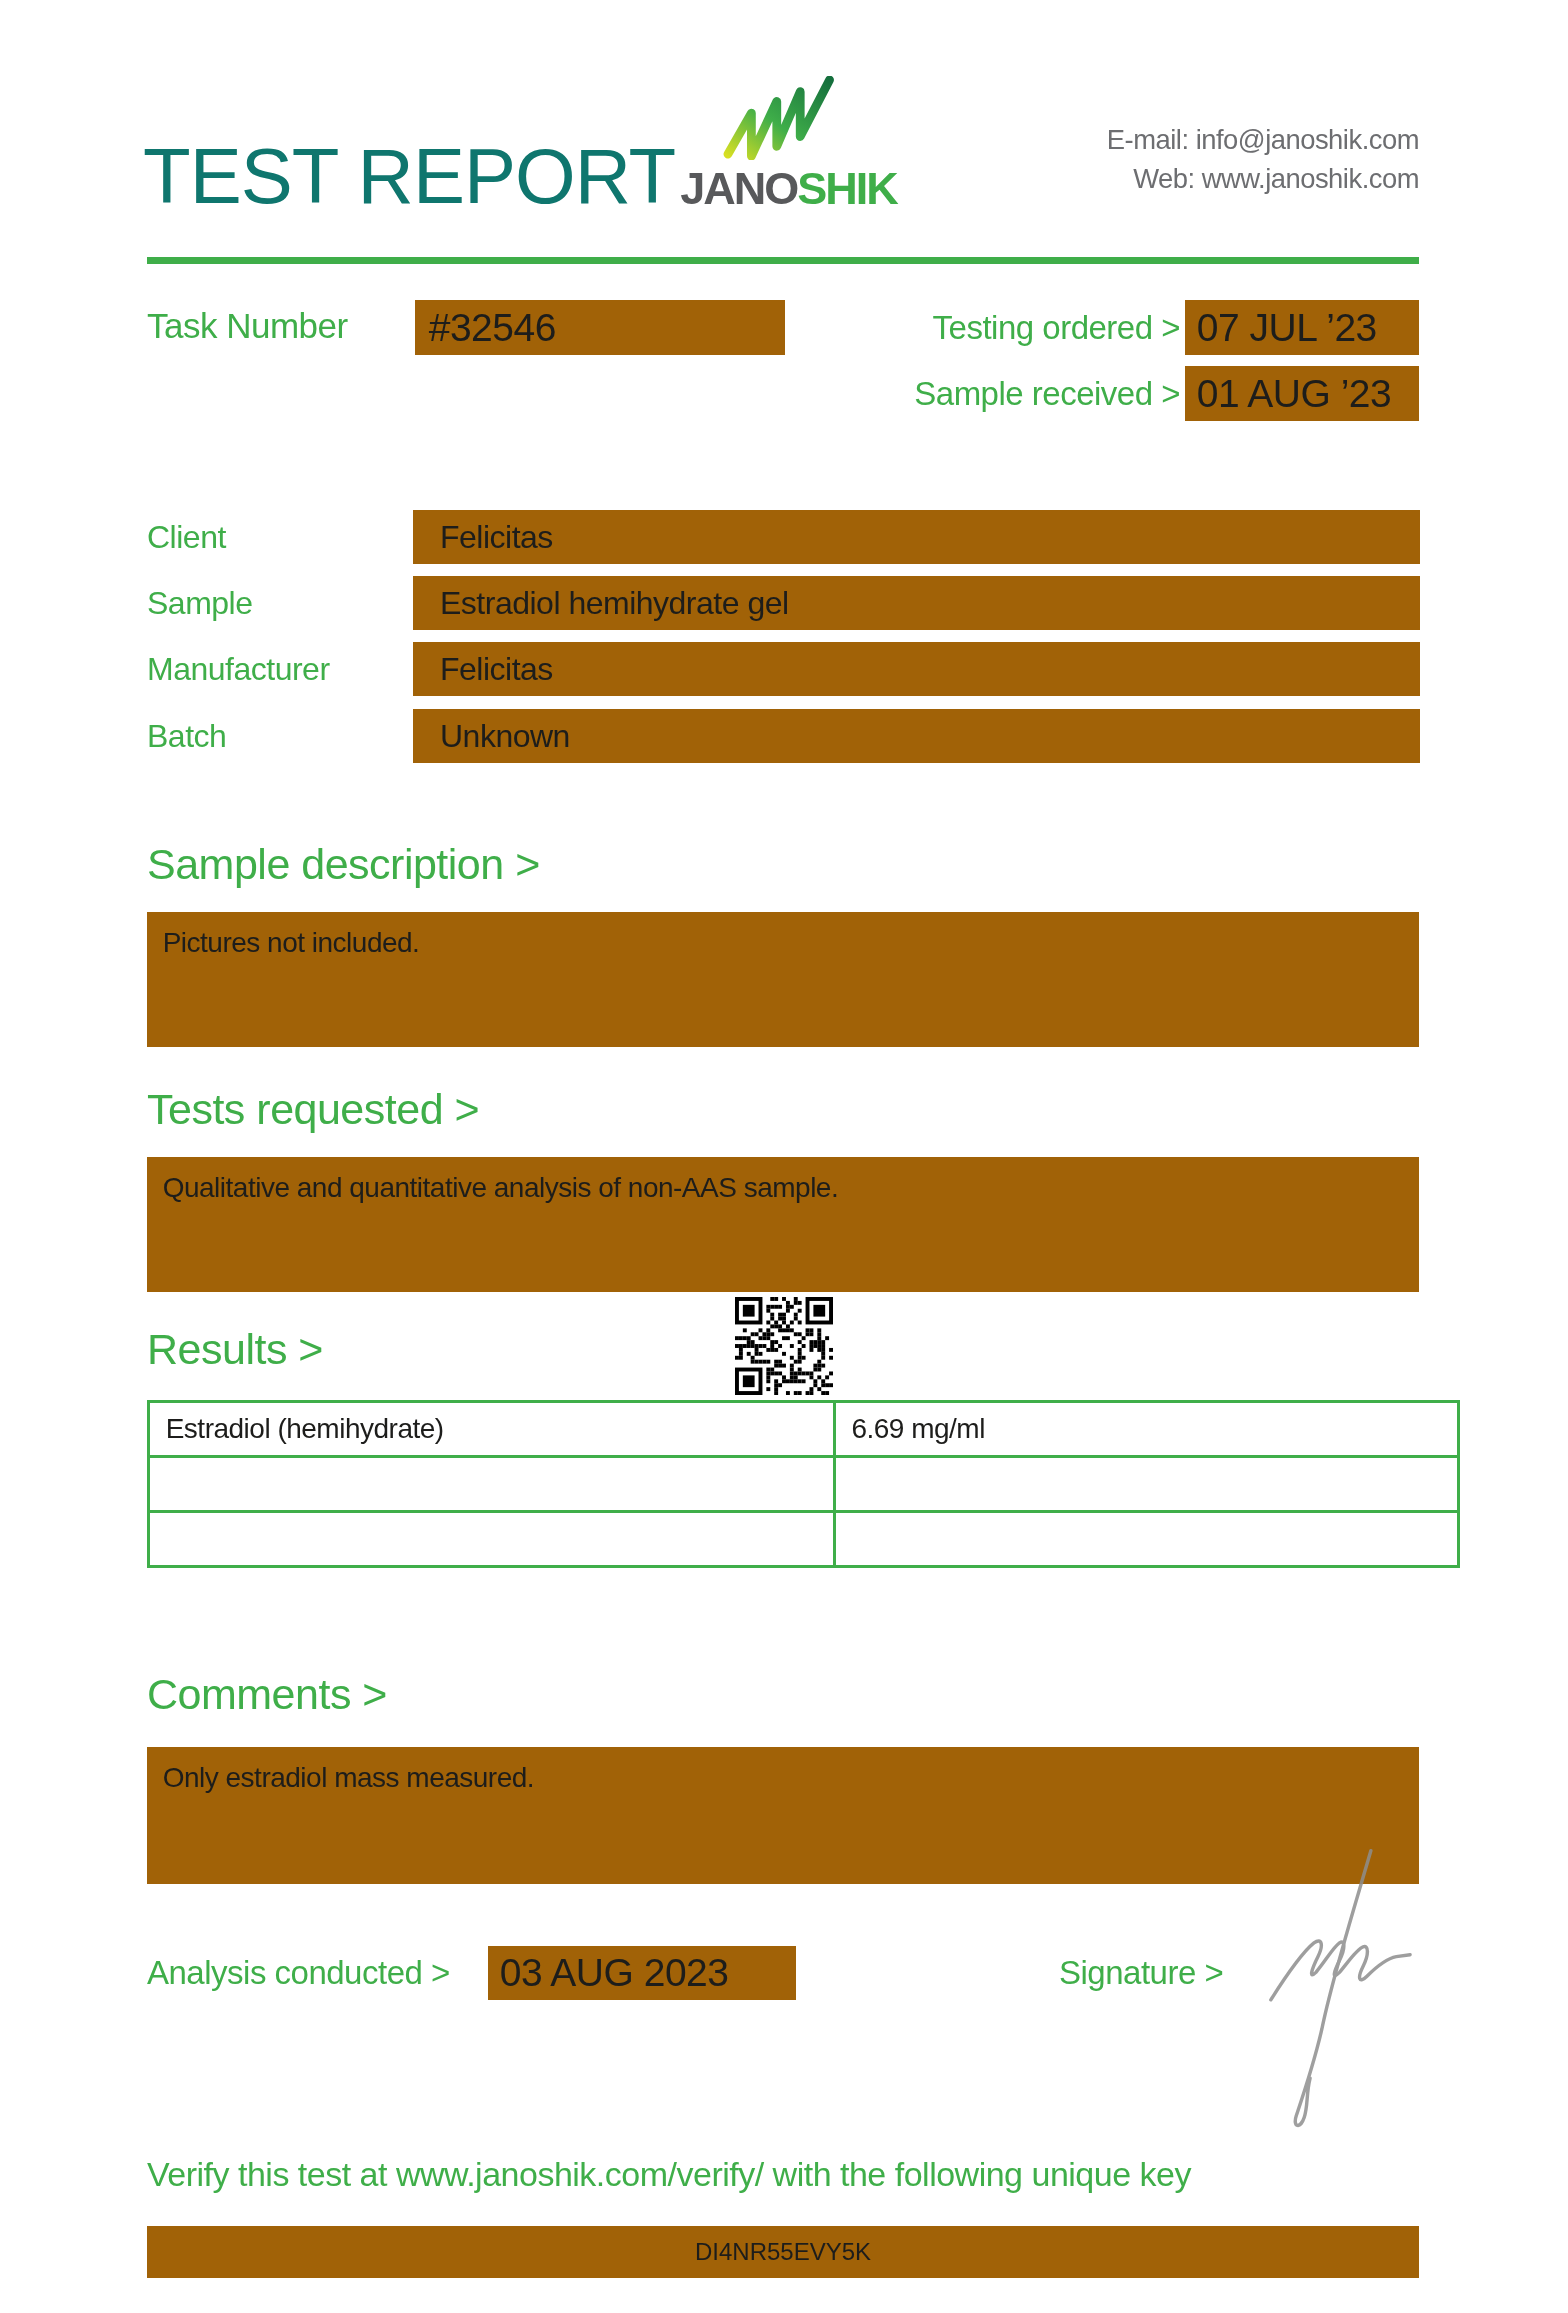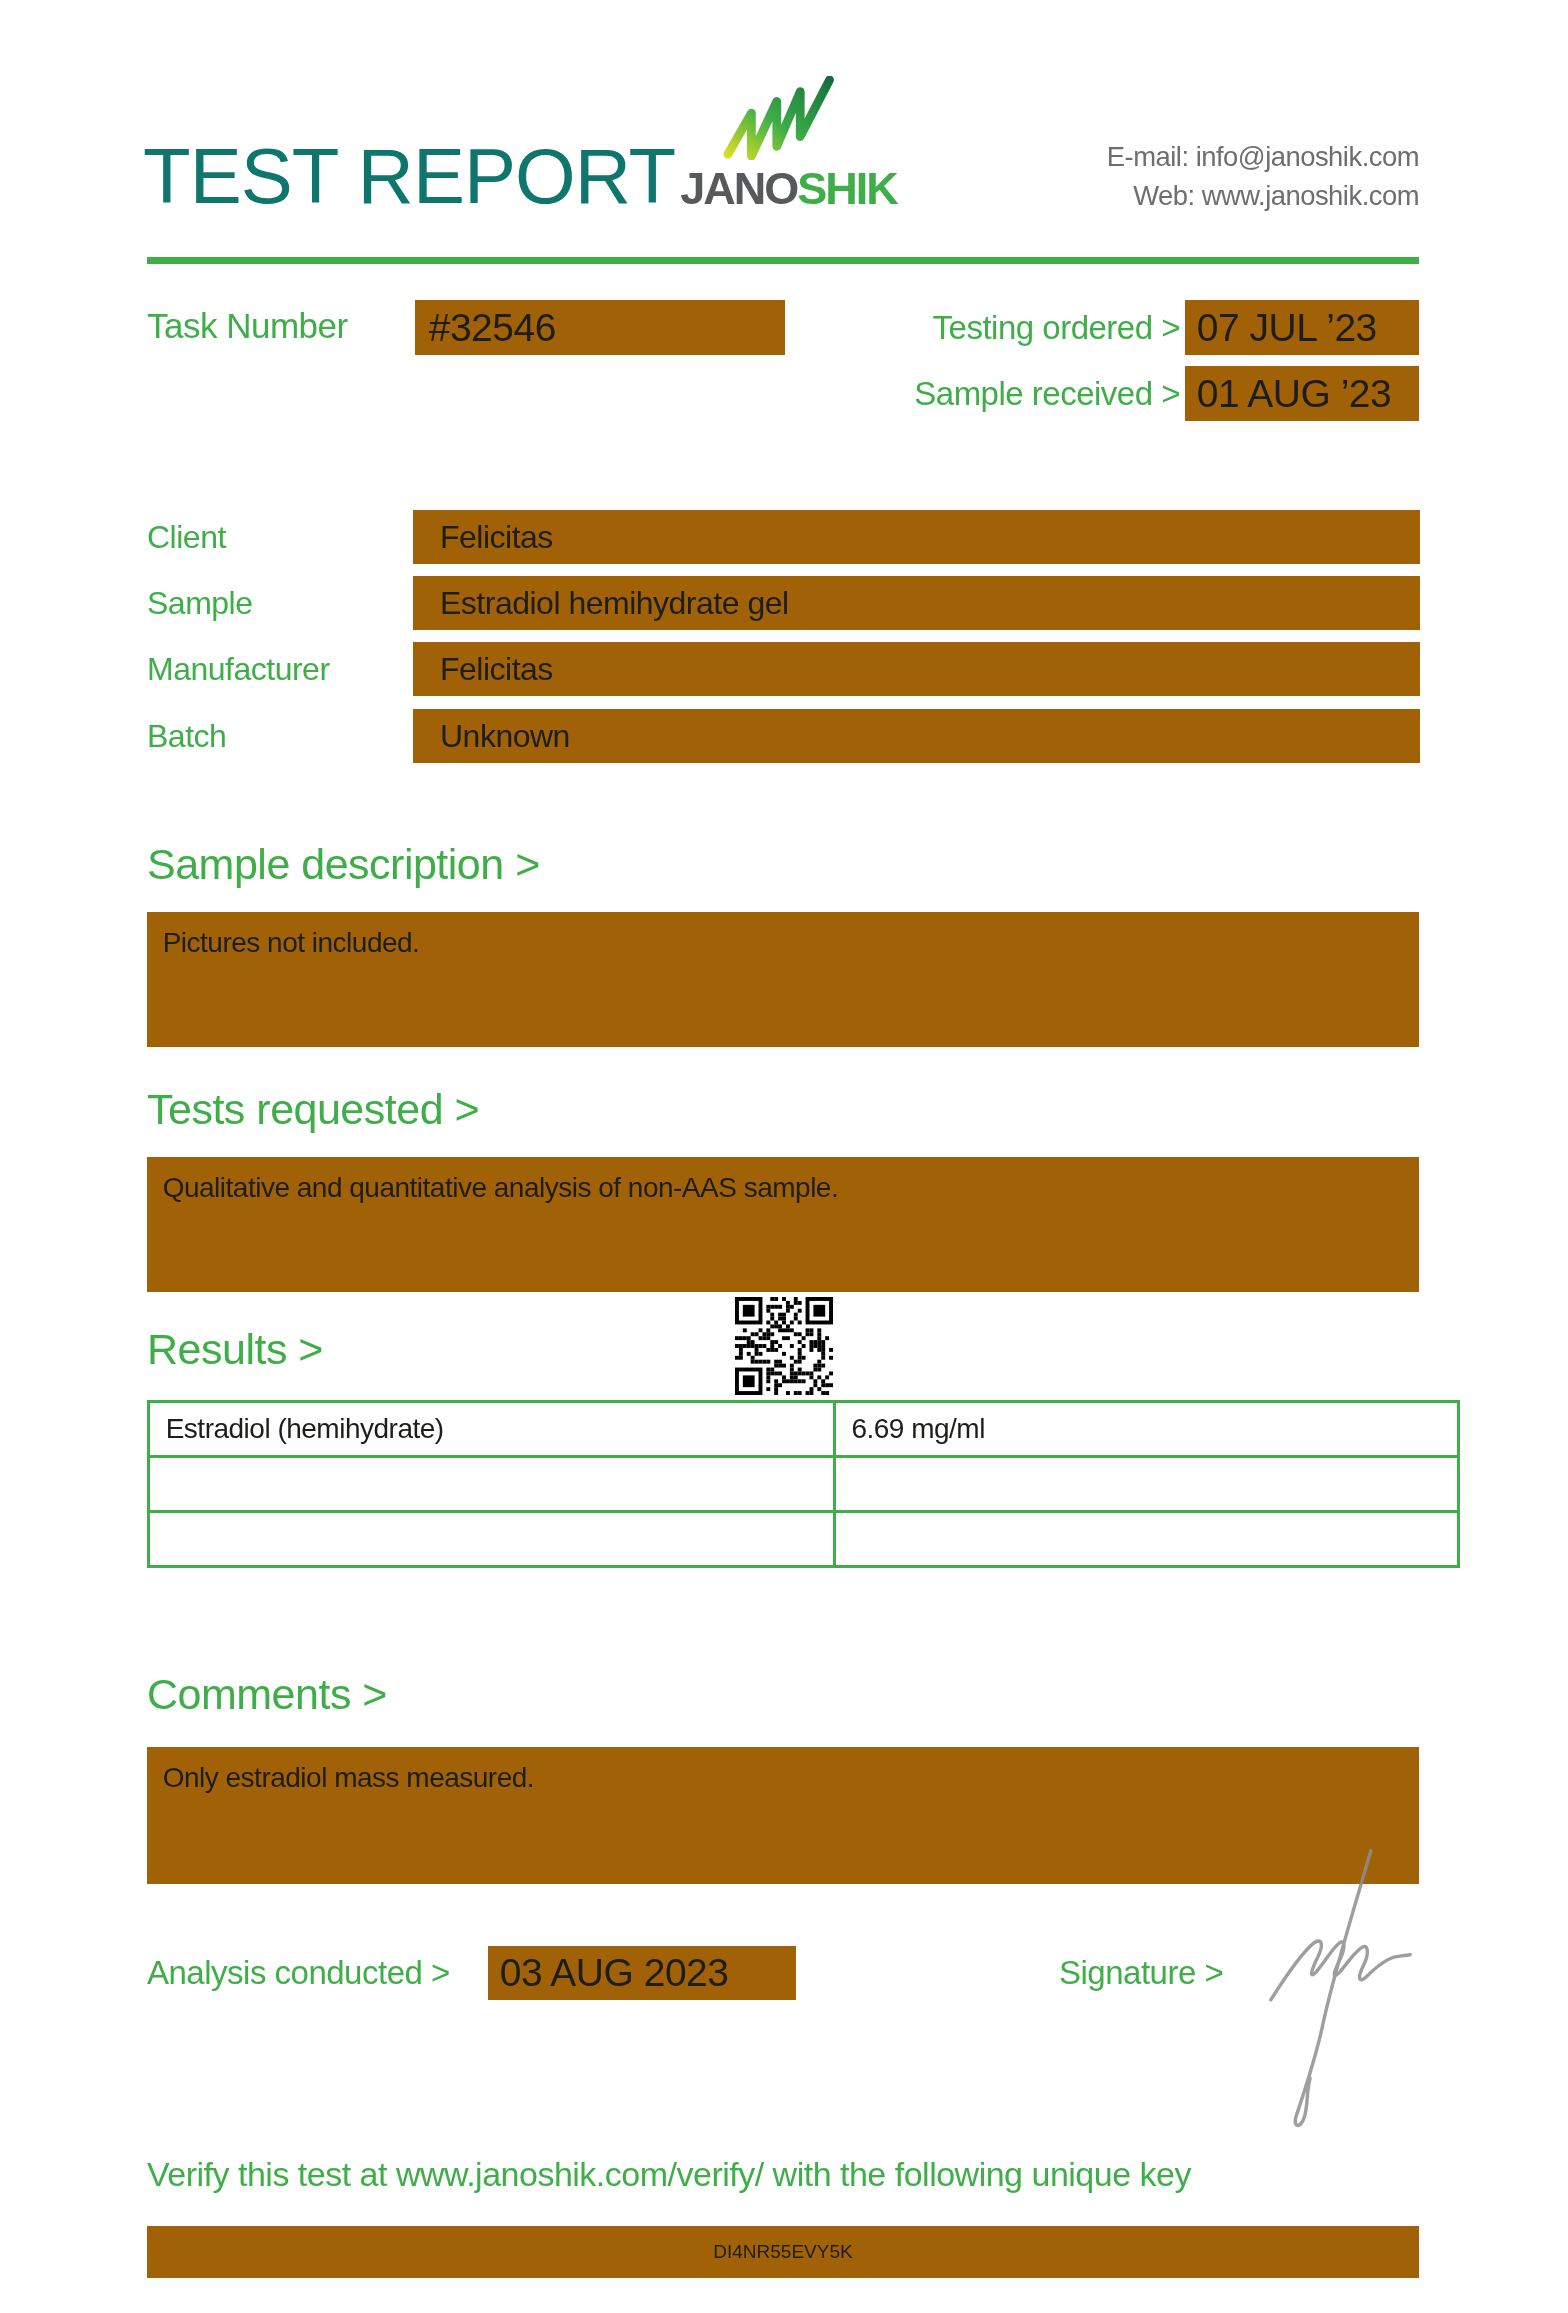--- a/index.html
+++ b/index.html
@@ -16,21 +16,21 @@
   .graybox{background:#a16207;}
 
   .report-title{left:143px;top:137px;font-size:78px;letter-spacing:-1px;color:#0f766e;line-height:1;}
 
   .logo{left:676px;top:76px;width:225px;text-align:center;}
   .logo-mark{display:block;margin:0 auto;}
   .logo-word{display:block;margin-top:5.9px;font-size:45px;font-weight:bold;letter-spacing:-2px;line-height:1;}
   .logo-word .jano{color:#58595b;}
   .logo-word .shik{color:#3fae49;}
 
-  .contact{right:149px;top:137px;text-align:right;font-size:27.4px;line-height:39px;color:#6d6e71;}
+  .contact{right:149px;top:120px;text-align:right;font-size:27.4px;line-height:39px;color:#6d6e71;}
 
   .rule{left:147px;top:257px;width:1272px;height:6.9px;background:#3fae49;}
 
   .task-label{left:147px;top:308px;font-size:35px;color:#3fae49;line-height:1;}
   .task-box{left:415px;top:300px;width:370px;height:55px;line-height:55px;font-size:39px;padding-left:13.7px;box-sizing:border-box;}
 
   .date-label{right:388px;font-size:33px;color:#3fae49;line-height:55px;text-align:right;}
   .date-box{left:1185px;width:234px;height:55px;line-height:55px;font-size:39px;padding-left:11.8px;box-sizing:border-box;white-space:nowrap;}
   .dl1,.db1{top:300px;}
   .dl2,.db2{top:366px;}
@@ -55,21 +55,21 @@
     padding:0 0 0 15.7px;vertical-align:middle;color:#1d1d1b;
   }
   td.c1{width:667px;} td.c2{width:606px;}
 
   .analysis-label{left:147px;top:1946px;font-size:33px;color:#3fae49;line-height:54px;}
   .analysis-box{left:488px;top:1946px;width:308px;height:54px;line-height:54px;font-size:39px;padding-left:11.8px;box-sizing:border-box;white-space:nowrap;}
   .signature-label{left:1059px;top:1946px;font-size:33px;color:#3fae49;line-height:54px;}
   .signature-svg{left:1255px;top:1838px;}
 
   .verify-line{left:147px;top:2156px;width:1294px;font-size:34px;color:#3fae49;line-height:1.1;white-space:nowrap;}
-  .key-box{left:147px;top:2226px;width:1272px;height:52px;line-height:52px;font-size:19px;text-align:center;letter-spacing:0;}
+  .key-box{left:147px;top:2226px;width:1272px;height:52px;line-height:52px;font-size:24px;text-align:center;letter-spacing:0;}
 </style>
 </head>
 <body>
 
 <div class="page">
 
   <div class="abs report-title">TEST REPORT</div>
 
   <div class="abs logo">
     <svg class="logo-mark" width="137" height="84" viewBox="0 0 140 86">

